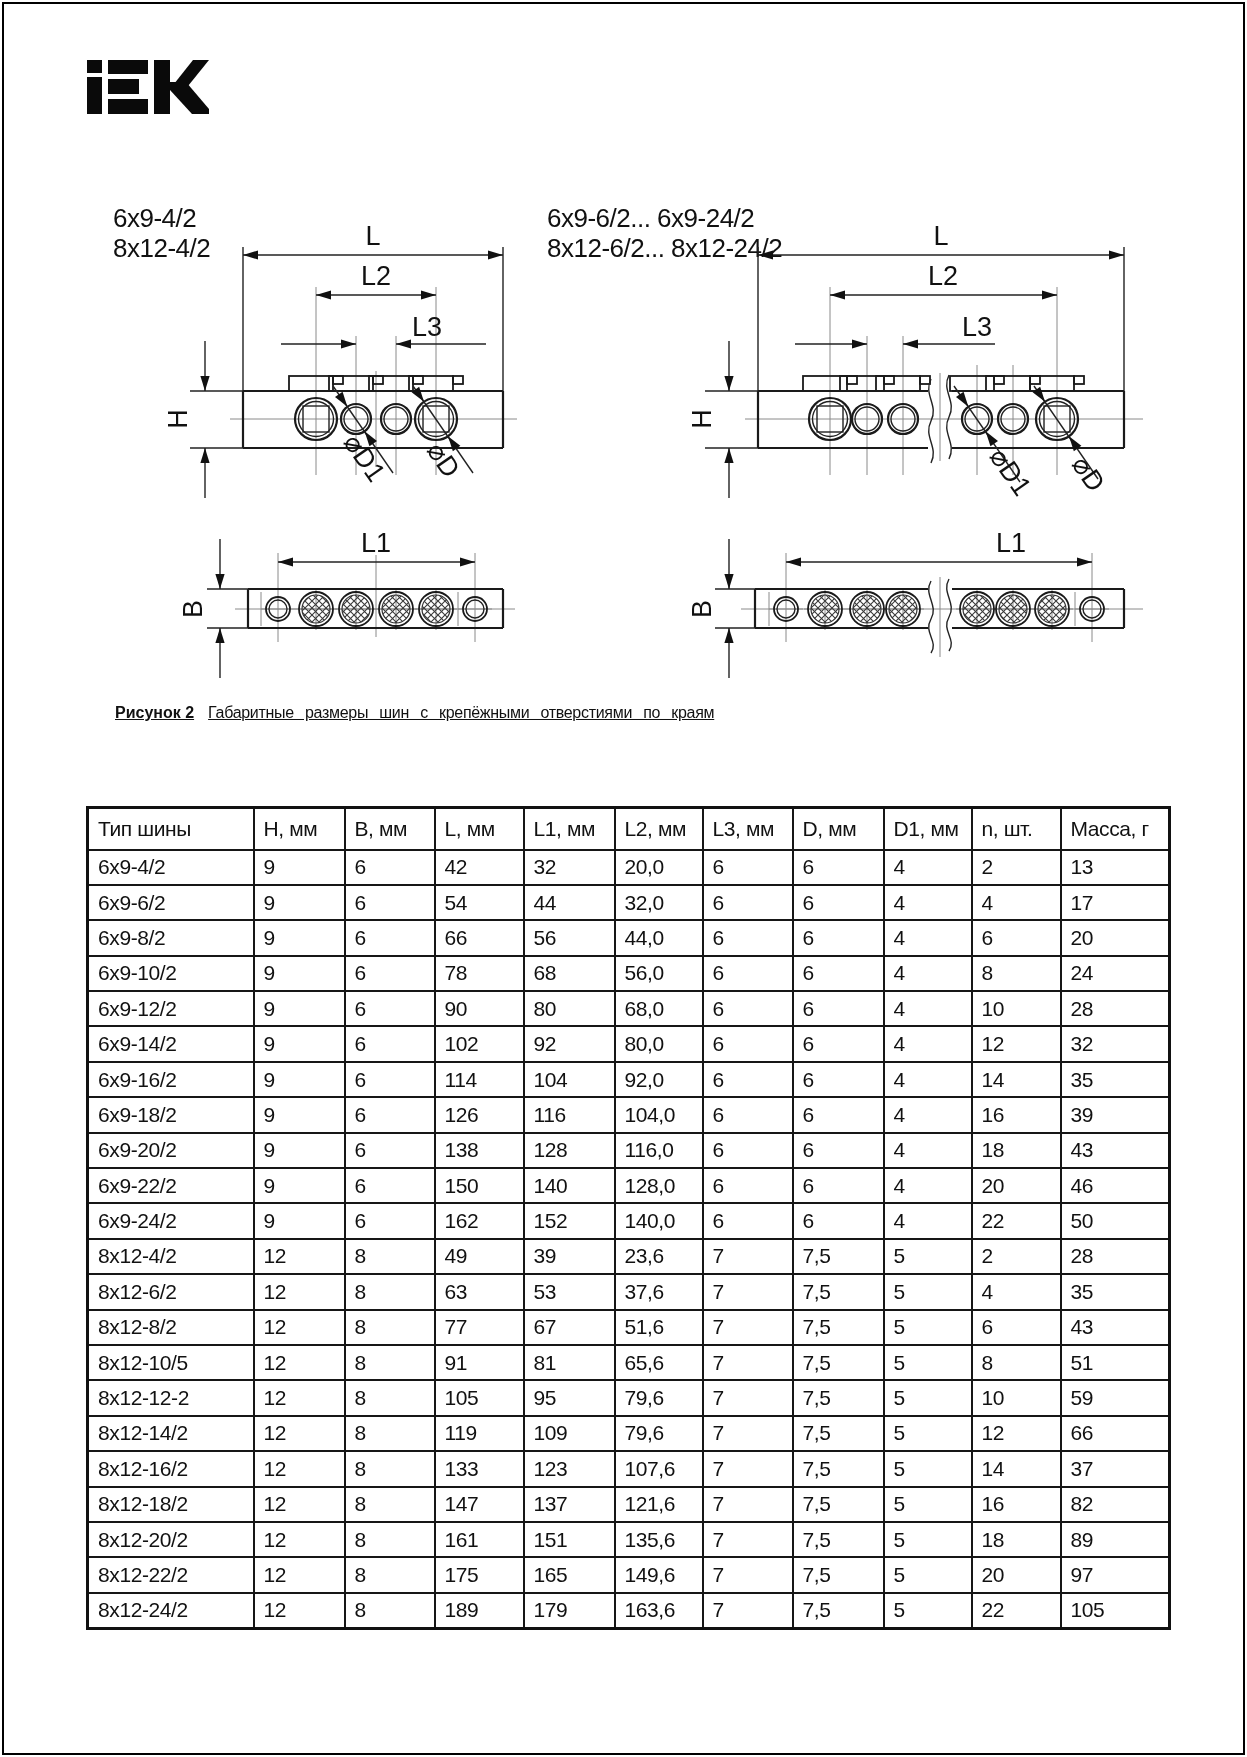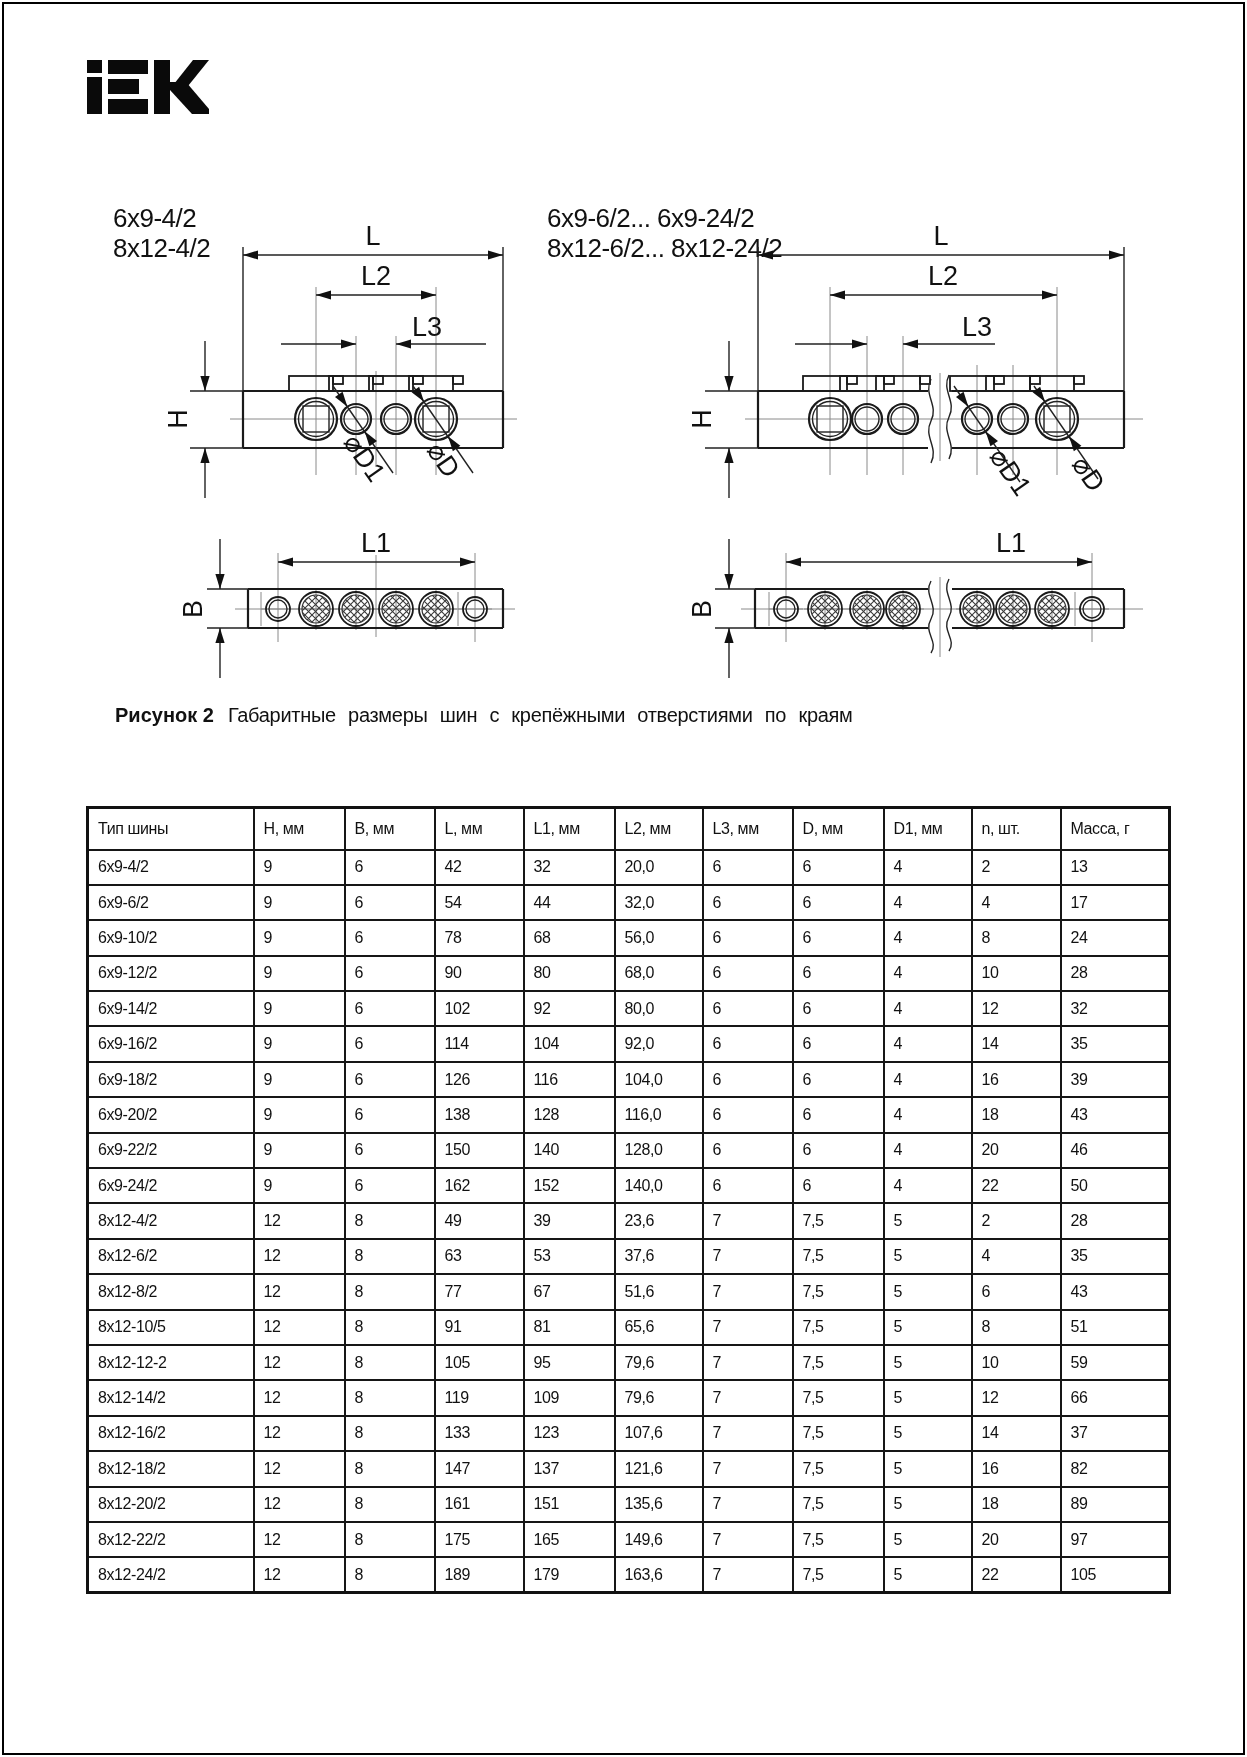--- a/index.html
+++ b/index.html
@@ -3,26 +3,26 @@
 <meta charset="utf-8">
 <style>
   html,body{margin:0;padding:0;background:#e8e8e8;}
   .page{position:relative;width:1247px;height:1757px;background:#fff;margin:0 auto;
         font-family:"Liberation Sans",sans-serif;color:#111;overflow:hidden;}
   .frame{position:absolute;inset:2px;border:2px solid #000;pointer-events:none;}
   .logo{position:absolute;left:85px;top:58px;}
   .drawing{position:absolute;top:195px;}
   .drawing.left{left:95px;}
   .drawing.right{left:545px;}
-  .caption{position:absolute;left:115px;top:704px;width:960px;font-size:20px;
-           letter-spacing:-0.3px;white-space:nowrap;}
+  .caption{position:absolute;left:115px;top:704px;width:960px;font-size:16px;
+           letter-spacing:-0.3px;white-space:nowrap;text-decoration:underline;}
   .caption .cap-label{font-weight:700;margin-right:14px;letter-spacing:0;}
   .caption .cap-text{word-spacing:7px;}
   .spec-table{position:absolute;left:86px;top:806px;border-collapse:collapse;
-              table-layout:fixed;width:1082px;font-size:16px;letter-spacing:-0.4px;}
+              table-layout:fixed;width:1082px;font-size:21px;letter-spacing:-0.4px;}
   .spec-table th,.spec-table td{border:2px solid #161616;text-align:left;
               padding:0 0 0 9px;vertical-align:middle;font-weight:normal;color:#111;}
   .spec-table{border:3px solid #111;}
   .spec-table thead tr{height:42px;}
   .spec-table tbody tr{height:35.4px;}
   .c0{width:166px}.c1{width:91px}.c2{width:90px}.c3{width:89px}.c4{width:91px}
   .c5{width:88px}.c6{width:90px}.c7{width:91px}.c8{width:88px}.c9{width:89px}.c10{width:109px}
   
   .ol{stroke:#1a1a1a;stroke-width:2.2;fill:none;}
   .ol2{stroke:#1a1a1a;stroke-width:1.8;fill:none;}
@@ -422,20 +422,33 @@
           <td>54</td>
           <td>44</td>
           <td>32,0</td>
           <td>6</td>
           <td>6</td>
           <td>4</td>
           <td>4</td>
           <td>17</td>
         </tr>
         <tr>
+          <td>6x9-8/2</td>
+          <td>9</td>
+          <td>6</td>
+          <td>66</td>
+          <td>56</td>
+          <td>44,0</td>
+          <td>6</td>
+          <td>6</td>
+          <td>4</td>
+          <td>6</td>
+          <td>20</td>
+        </tr>
+        <tr>
           <td>6x9-10/2</td>
           <td>9</td>
           <td>6</td>
           <td>78</td>
           <td>68</td>
           <td>56,0</td>
           <td>6</td>
           <td>6</td>
           <td>4</td>
           <td>8</td>

